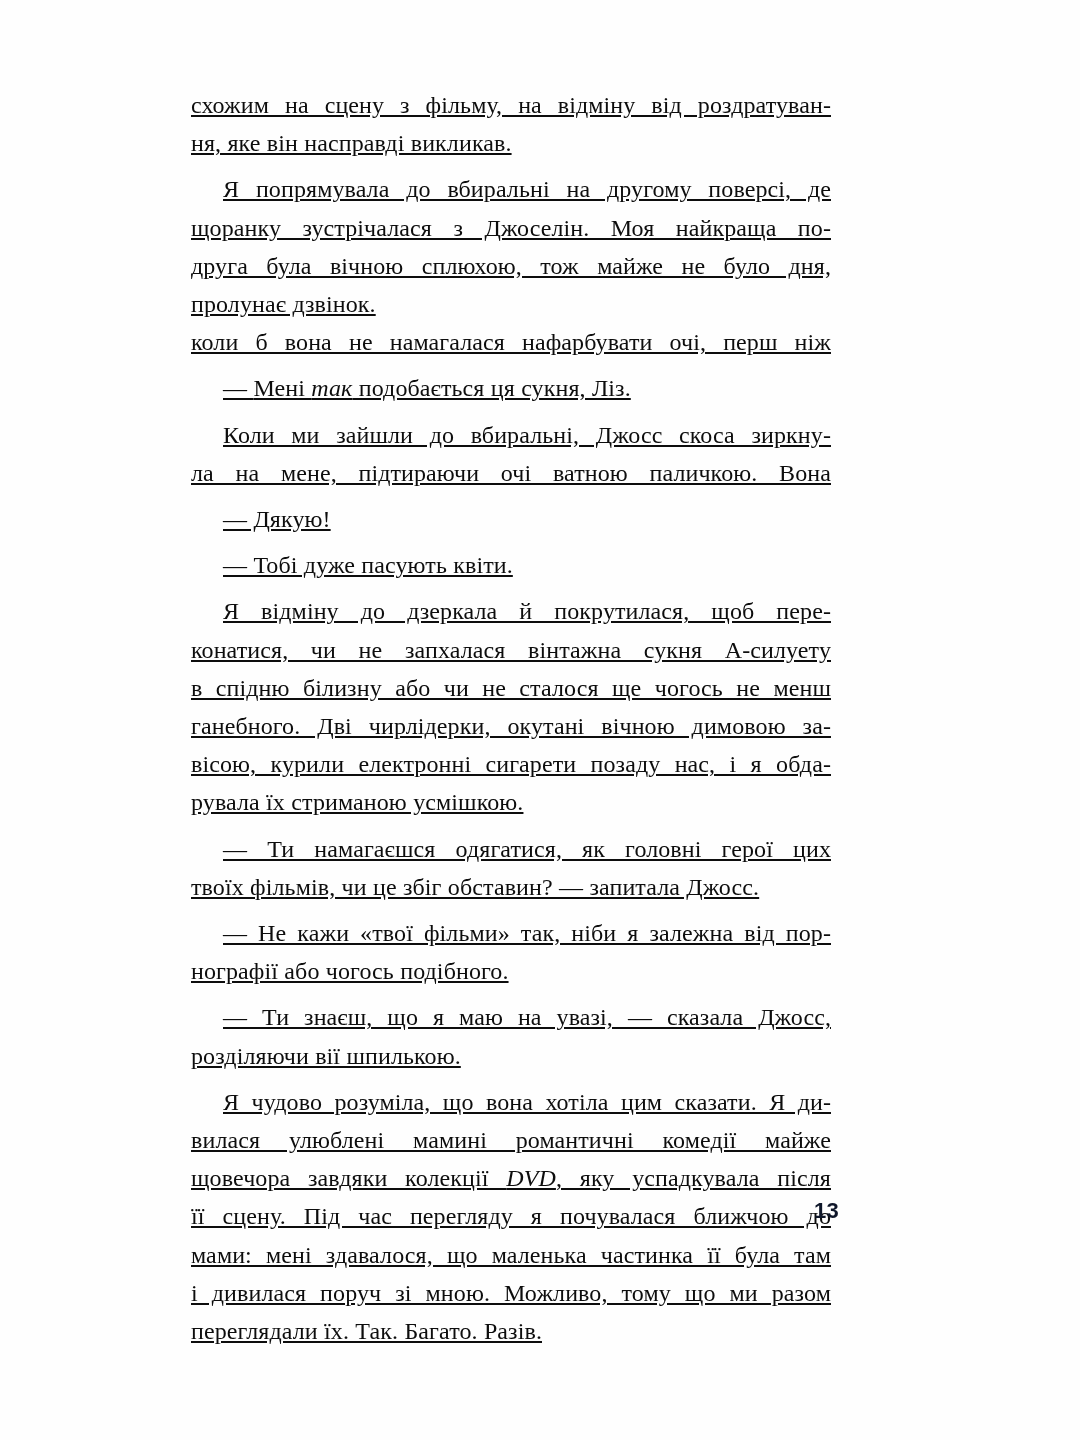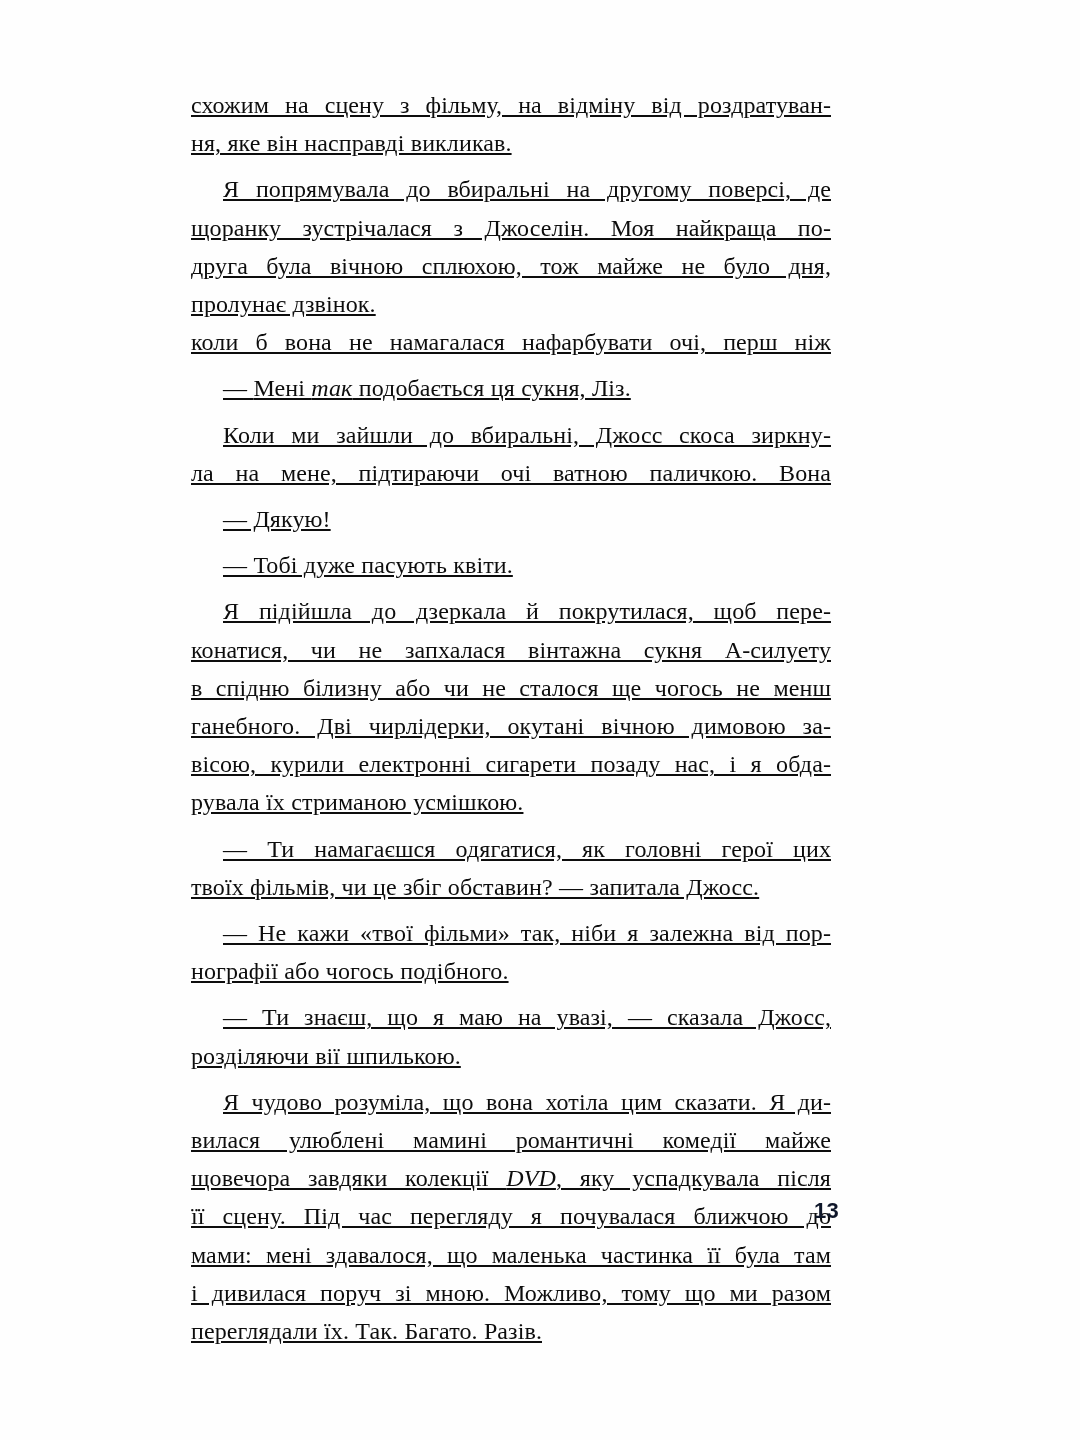--- a/index.html
+++ b/index.html
@@ -114,21 +114,21 @@
 
     <p class="para">
       <span class="ln last"><span class="indent-space"></span><span>— Дякую!</span></span>
     </p>
 
     <p class="para">
       <span class="ln last"><span class="indent-space"></span><span>— Тобі дуже пасують квіти.</span></span>
     </p>
 
     <p class="para">
-      <span class="ln"><span class="indent-space"></span><span>Я підійшла до дзеркала й покрутилася, щоб пере-</span></span>
+      <span class="ln"><span class="indent-space"></span><span>Я відміну до дзеркала й покрутилася, щоб пере-</span></span>
       <span class="ln">конатися, чи не запхалася вінтажна сукня А-силуету</span>
       <span class="ln">в спідню білизну або чи не сталося ще чогось не менш</span>
       <span class="ln">ганебного. Дві чирлідерки, окутані вічною димовою за-</span>
       <span class="ln">вісою, курили електронні сигарети позаду нас, і я обда-</span>
       <span class="ln last">рувала їх стриманою усмішкою.</span>
     </p>
 
     <p class="para">
       <span class="ln"><span class="indent-space"></span><span>— Ти намагаєшся одягатися, як головні герої цих</span></span>
       <span class="ln last">твоїх фільмів, чи це збіг обставин? — запитала Джосс.</span>

